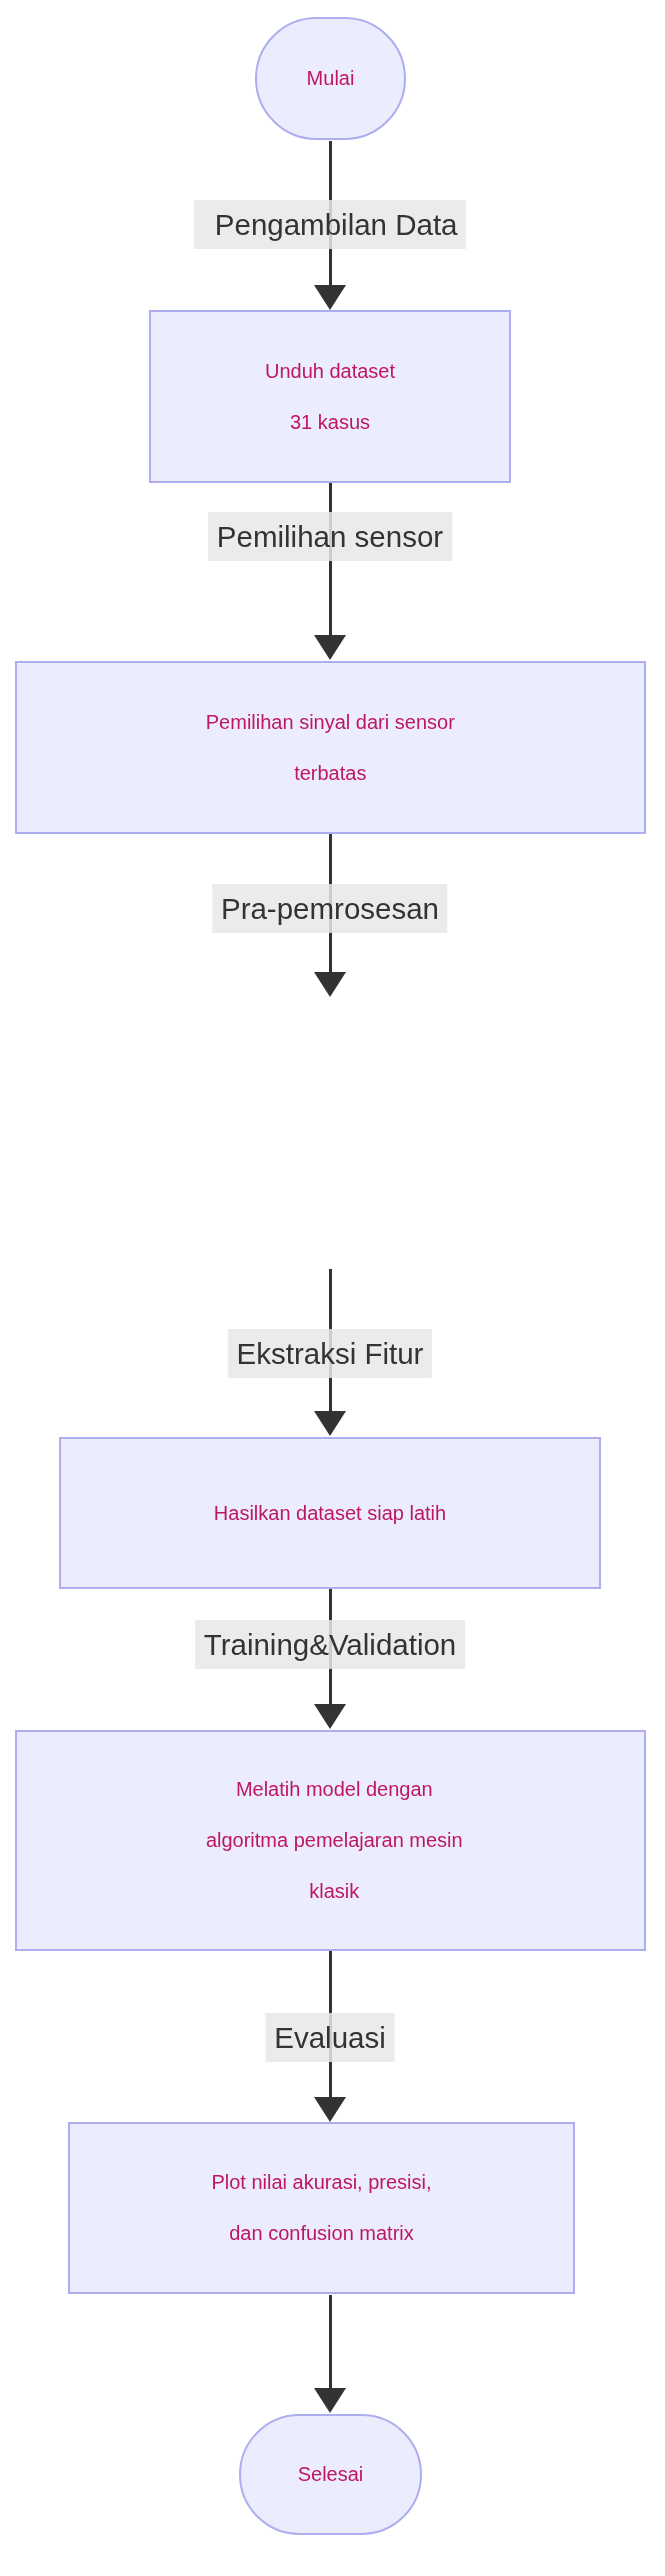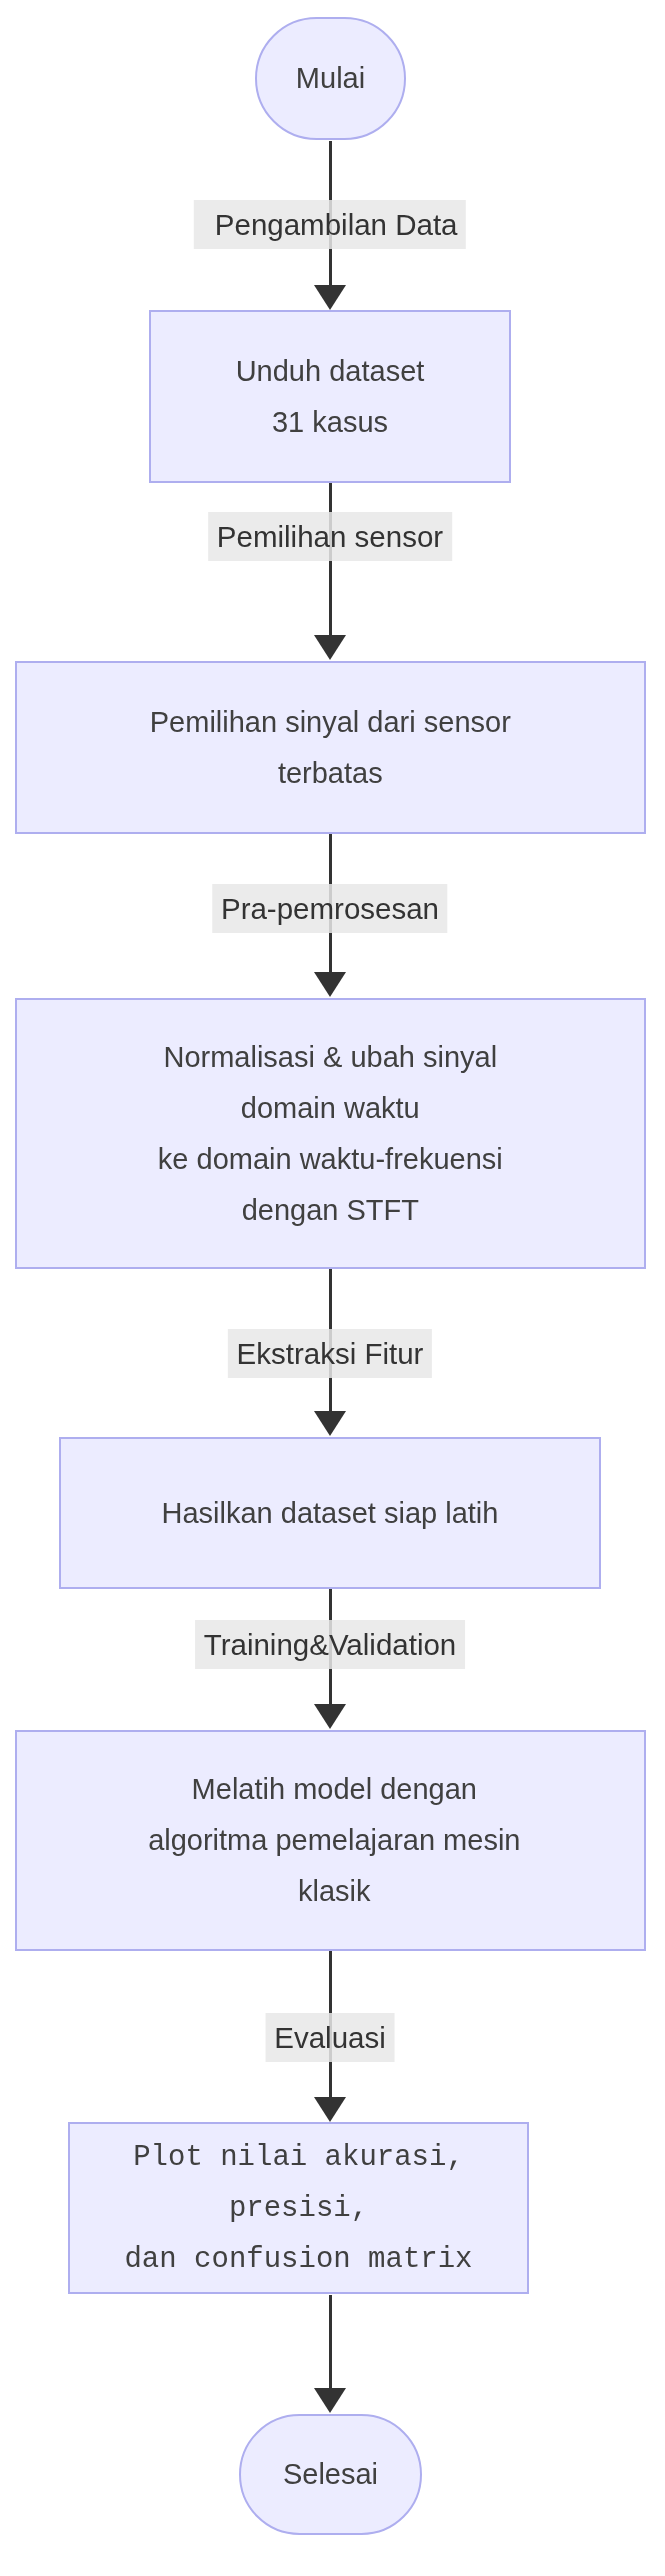--- a/index.html
+++ b/index.html
@@ -14,22 +14,22 @@
     background: #ffffff;
     overflow: hidden;
     font-family: "Liberation Sans", sans-serif;
     color: #333333;
   }
   .node {
     position: absolute;
     box-sizing: border-box;
     background: #ECECFF;
     border: 2px solid #aeaeef;
-    color: #404040;
-    font-size: 29px;
+    color: #be185d;
+    font-size: 20px;
     line-height: 51px;
     text-align: center;
     display: flex;
     align-items: center;
     justify-content: center;
     white-space: pre-line;
     z-index: 3;
   }
   .stadium {
     border-radius: 670px;
@@ -66,21 +66,21 @@
     z-index: 1;
   }
 
   
   #n-mulai       { left: 255px; top: 17.4px;   width: 151px; height: 123px; }
   #n-unduh       { left: 149px; top: 310px;  width: 362px; height: 173px; }
   #n-pemilihan   { left: 14.8px;  top: 661px;  width: 631px; height: 173px; }
   #n-normalisasi { left: 14.8px;  top: 998px; width: 631px; height: 271px; }
   #n-hasilkan    { left: 59px;  top: 1437px; width: 542px; height: 152px; }
   #n-melatih     { left: 14.8px;  top: 1730px; width: 631px; height: 221px; padding-left: 8px; }
-  #n-plot        { left: 68px; top: 2122px; width: 461px; height: 172px; font-family: Liberation Mono, monospace; }
+  #n-plot        { left: 68px; top: 2122px; width: 507px; height: 172px; }
   #n-selesai     { left: 239px; top: 2414px; width: 183px; height: 121px; }
 
   
   #el-0 { top: 200px; padding-left: 21px; }
   #el-1 { top: 512px; }
   #el-2 { top: 884px; }
   #el-3 { top: 1329px; }
   #el-4 { top: 1620px; }
   #el-5 { top: 2013px; }
 
@@ -118,24 +118,20 @@
   <div class="edge-label" id="el-2">Pra-pemrosesan</div>
   <div class="edge-label" id="el-3">Ekstraksi Fitur</div>
   <div class="edge-label" id="el-4">Training&amp;Validation</div>
   <div class="edge-label" id="el-5">Evaluasi</div>
 
   <div class="node stadium" id="n-mulai">Mulai</div>
   <div class="node" id="n-unduh">Unduh dataset
 31 kasus</div>
   <div class="node" id="n-pemilihan">Pemilihan sinyal dari sensor
 terbatas</div>
-  <div class="node" id="n-normalisasi">Normalisasi &amp; ubah sinyal
-domain waktu
-ke domain waktu-frekuensi
-dengan STFT</div>
   <div class="node" id="n-hasilkan">Hasilkan dataset siap latih</div>
   <div class="node" id="n-melatih">Melatih model dengan
 algoritma pemelajaran mesin
 klasik</div>
   <div class="node" id="n-plot">Plot nilai akurasi, presisi,
 dan confusion matrix</div>
   <div class="node stadium" id="n-selesai">Selesai</div>
 
 </div>
 

